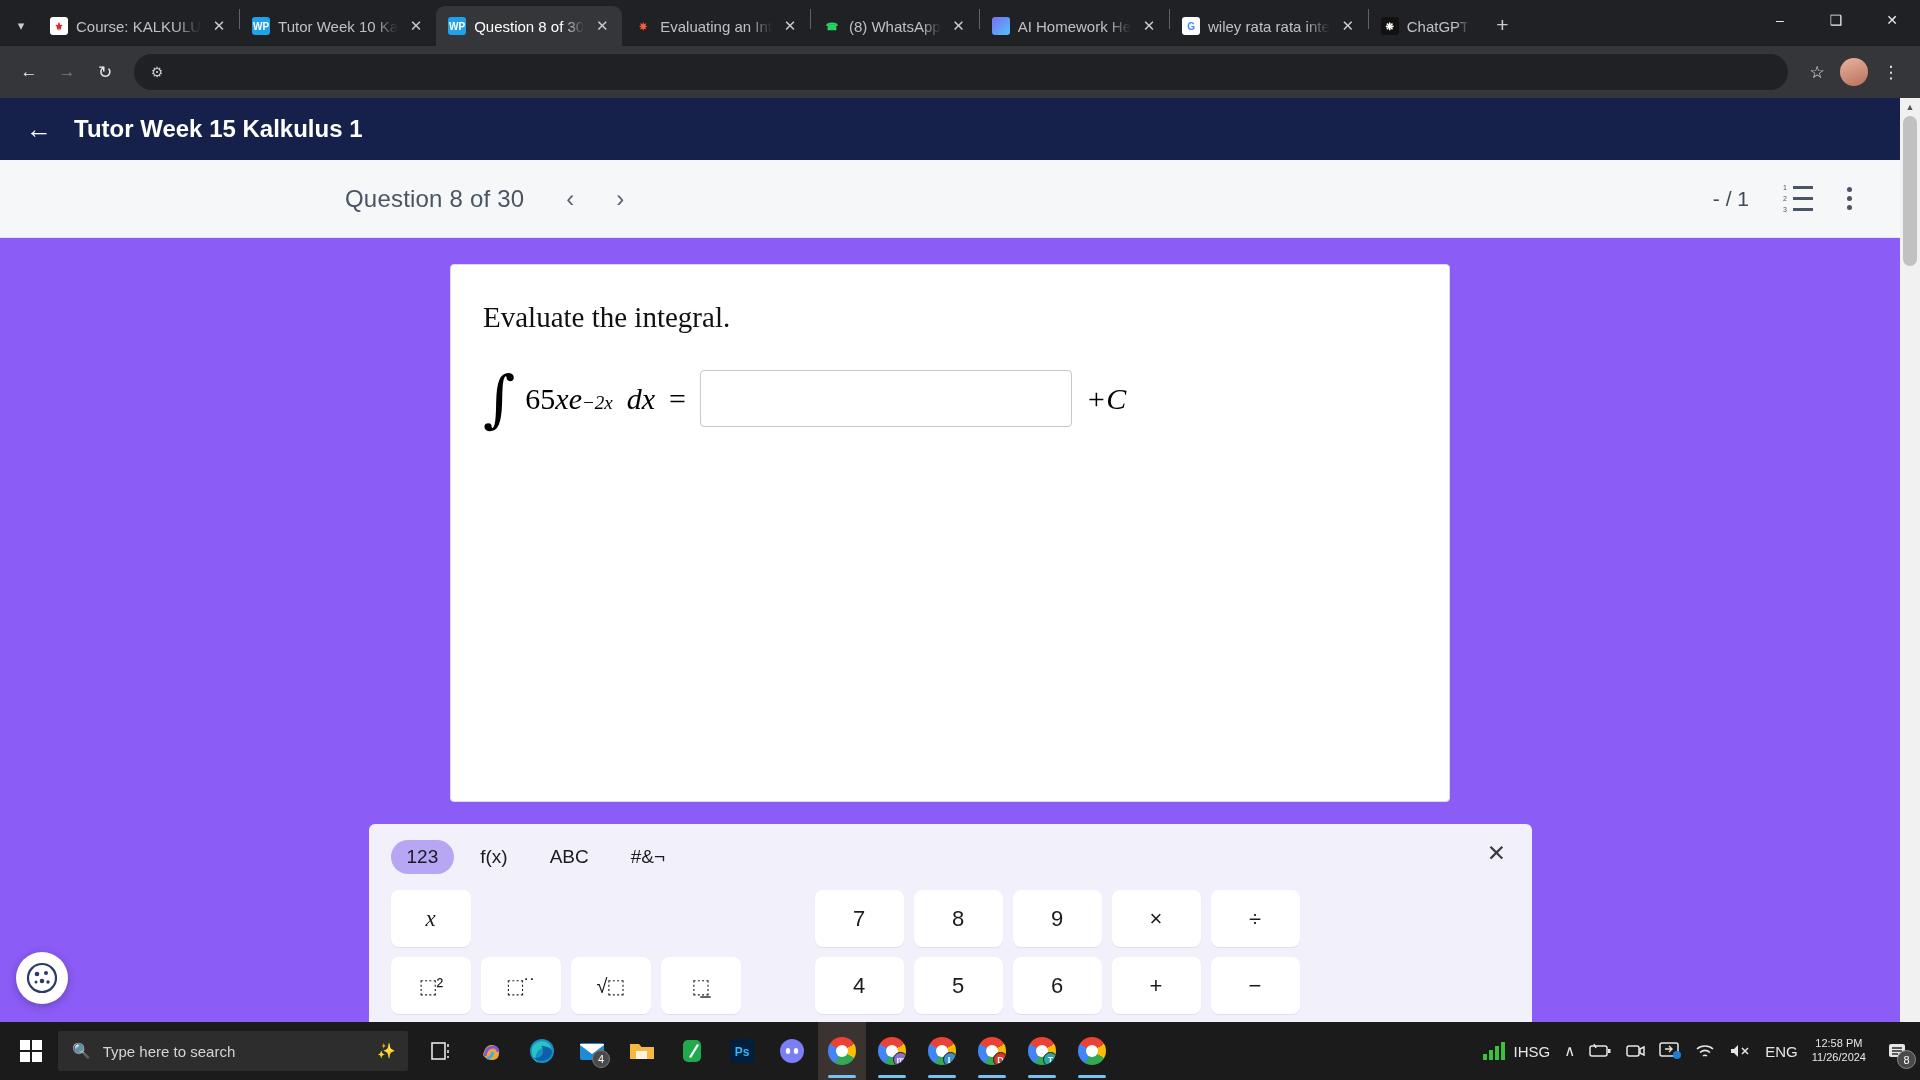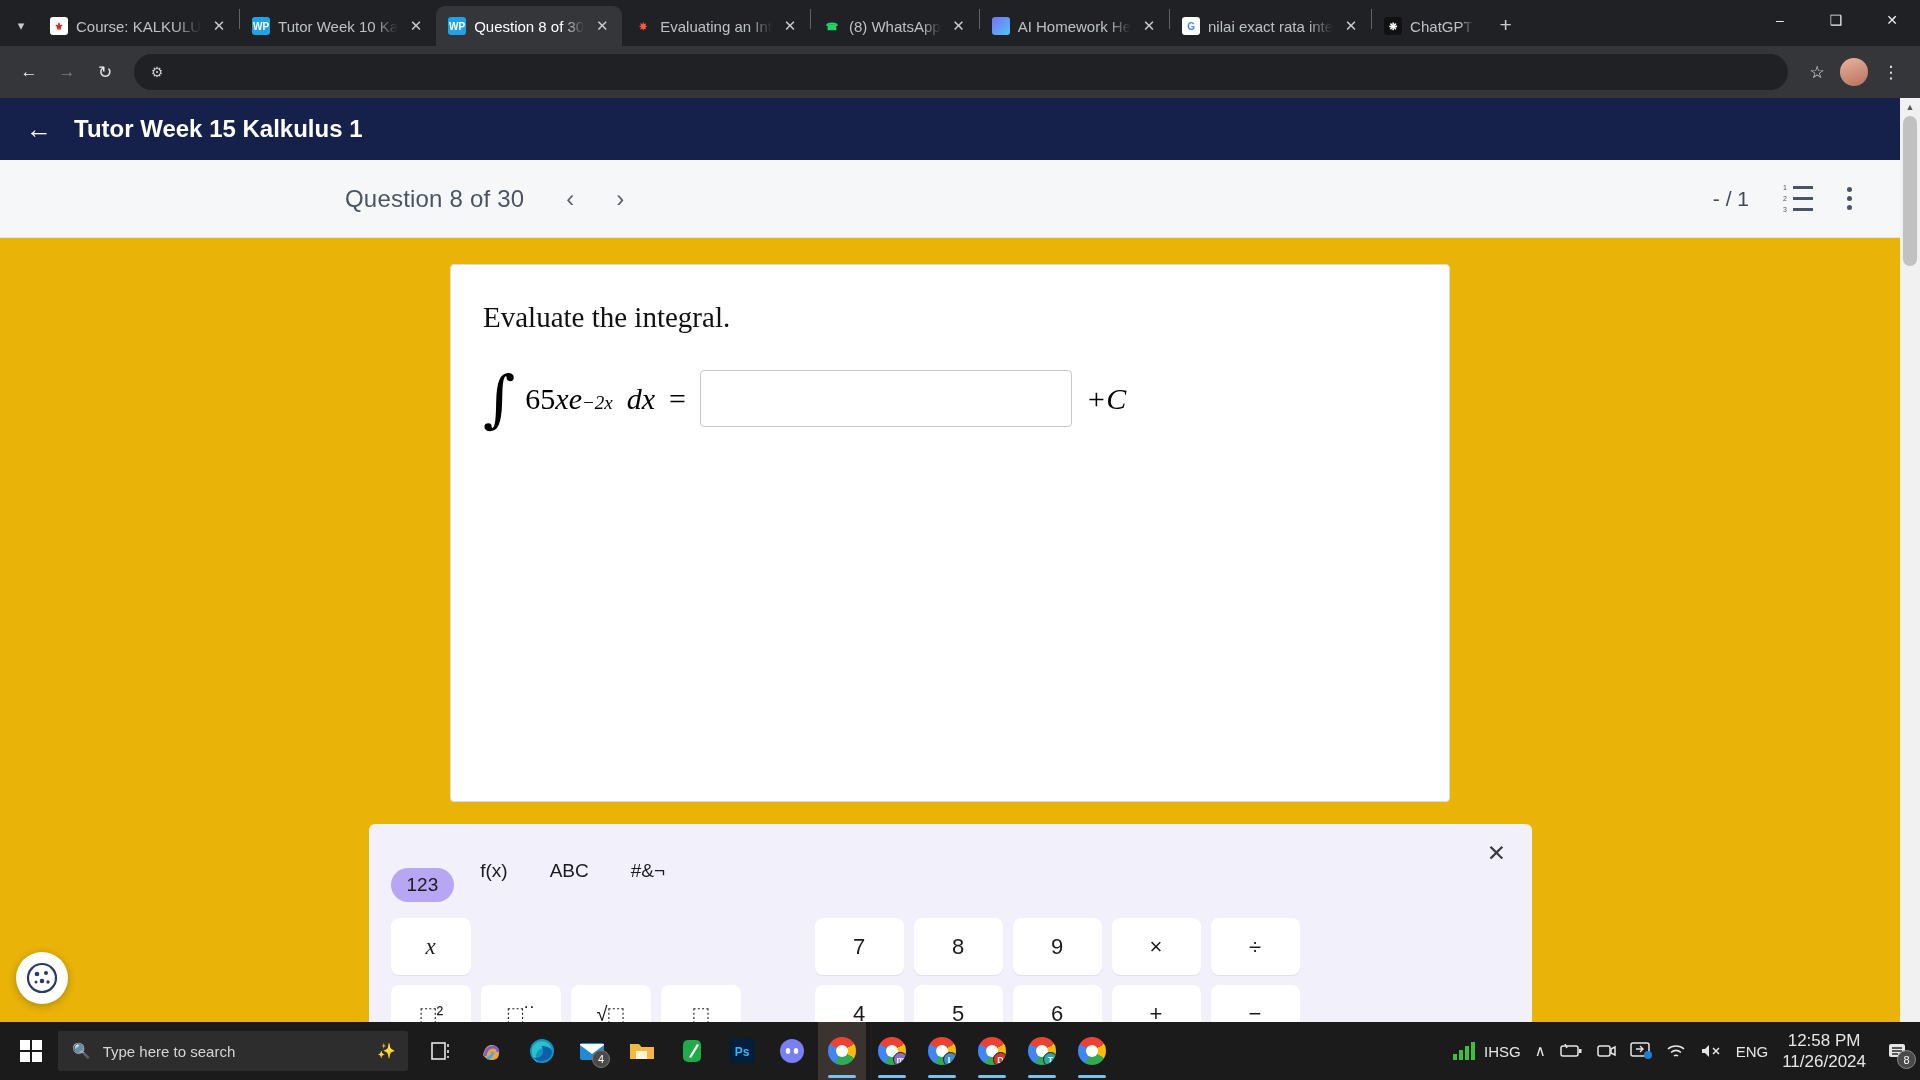--- a/index.html
+++ b/index.html
@@ -108,21 +108,21 @@
   .qnav .arrow { font-size: 24px; color: #5a6472; width: 28px; text-align: center; }
   .qbar-right { margin-left: auto; display: flex; align-items: center; gap: 34px; }
   .score { font-size: 21px; color: #3f4a5a; }
   .ic-list { display: flex; flex-direction: column; gap: 4px; }
   .ic-list .row { display: flex; align-items: center; gap: 4px; }
   .ic-list .num { font-size: 7px; color: #4a5464; width: 6px; }
   .ic-list .bar { width: 20px; height: 2.5px; background: #4a5464; }
   .kebab { display: flex; flex-direction: column; gap: 4px; align-items: center; }
   .kebab i { width: 5px; height: 5px; border-radius: 50%; background: #4a5464; display: block; }
 
-  .content { background: #eab308; padding-top: 26px; }
+  .content { background: #8b5cf6; padding-top: 26px; }
   .qcard {
     margin: 0 auto; width: 1000px; border: 1px solid #d9dde2; border-radius: 4px;
     background: #fff; min-height: 538px; padding: 36px 32px;
     font-family: "Liberation Serif", serif;
   }
   .q-prompt { font-size: 29px; color: #111; margin-bottom: 36px; }
   .eq-row { display: flex; align-items: center; gap: 0; margin-bottom: 50px; }
   .intsym { font-size: 62px; line-height: .8; font-family: "DejaVu Serif", serif; margin-right: 10px; }
   .eq-expr { font-size: 30px; font-style: italic; display: flex; align-items: baseline; }
   .eq-expr .num { font-style: normal; text-align: right; }
@@ -140,21 +140,21 @@
   
   .mathkb {
     width: 1163px; margin: 22px auto 0; background: #f1f0fb;
     border-radius: 6px 6px 0 0; padding: 16px 22px 10px; position: relative;
   }
   .kb-tabs { display: flex; align-items: center; gap: 10px; margin-bottom: 16px; }
   .kb-tab {
     height: 34px; padding: 0 16px; border-radius: 17px; display: flex;
     align-items: center; justify-content: center; font-size: 19px; color: #1b1b1f;
   }
-  .kb-tab.active { background: #b7a6f3; margin-top: 28px; }
+  .kb-tab.active { background: #b7a6f3; }
   .kb-close {
     position: absolute; right: 20px; top: 14px; font-size: 23px; color: #3a3a3f;
     width: 30px; height: 30px; display: flex; align-items: center; justify-content: center;
   }
   .kb-body { display: flex; gap: 0; }
   .kb-left, .kb-right { display: grid; gap: 10px; }
   .kb-left { grid-template-columns: repeat(4, 80px); margin-right: 74px; }
   .kb-right { grid-template-columns: repeat(5, 89px); }
   .key {
     height: 57px; background: #ffffff; border-radius: 8px;
@@ -222,21 +222,21 @@
     content: ""; width: 12px; height: 12px; border-radius: 50%; background: #fff;
   }
   .chrome-mini {
     position: absolute; right: -2px; bottom: -2px; width: 15px; height: 15px;
     border-radius: 50%; display: flex; align-items: center; justify-content: center;
     font-size: 9px; color: #fff; border: 1.5px solid #1b1b1b; font-weight: 700;
   }
   .tray { margin-left: auto; display: flex; align-items: center; gap: 14px; padding-right: 6px; }
   .tray-ic { display: flex; align-items: center; justify-content: center; font-size: 15px; color: #e6e6e6; }
   .ihsg { display: flex; align-items: center; gap: 9px; }
-  .clock { text-align: center; line-height: 1.25; font-size: 17px; }
+  .clock { text-align: center; line-height: 1.25; font-size: 11px; }
   .notif { position: relative; width: 34px; height: 40px; display:flex; align-items:center; justify-content:center; }
   .notif-badge {
     position: absolute; right: -2px; bottom: 2px; width: 19px; height: 19px; border-radius: 50%;
     background: #4a4a4a; border: 1px solid #8a8a8a; color: #fff; font-size: 11px;
     display: flex; align-items: center; justify-content: center;
   }
   .stockbars { display: flex; align-items: flex-end; gap: 2px; height: 18px; }
   .stockbars i { width: 4px; background: #3fbf3f; display: block; }
 </style>
 </head>
@@ -282,21 +282,21 @@
 
     <div class="tab">
       <span class="favicon fav-ai"></span>
       <span class="tab-title">AI Homework He</span>
       <span class="tab-close">✕</span>
     </div>
     <div class="tab-sep"></div>
 
     <div class="tab">
       <span class="favicon fav-g">G</span>
-      <span class="tab-title">nilai exact rata inte</span>
+      <span class="tab-title">wiley rata rata inte</span>
       <span class="tab-close">✕</span>
     </div>
     <div class="tab-sep"></div>
 
     <div class="tab">
       <span class="favicon fav-gpt">❋</span>
       <span class="tab-title">ChatGPT</span>
     </div>
 
     <div class="newtab">+</div>

